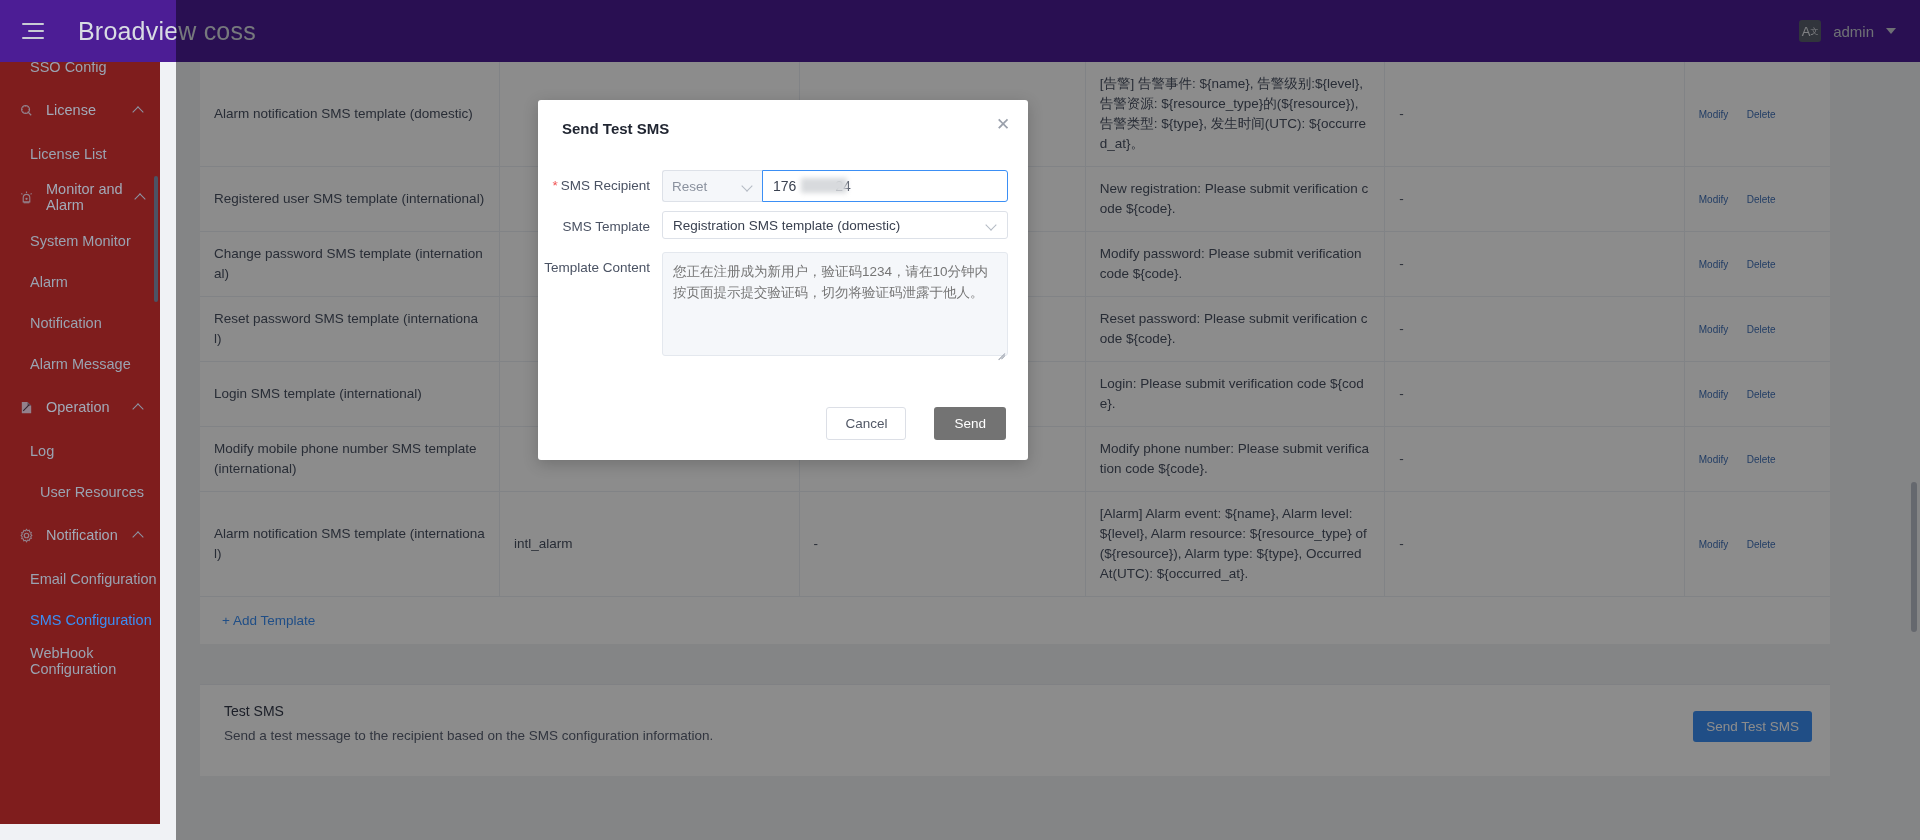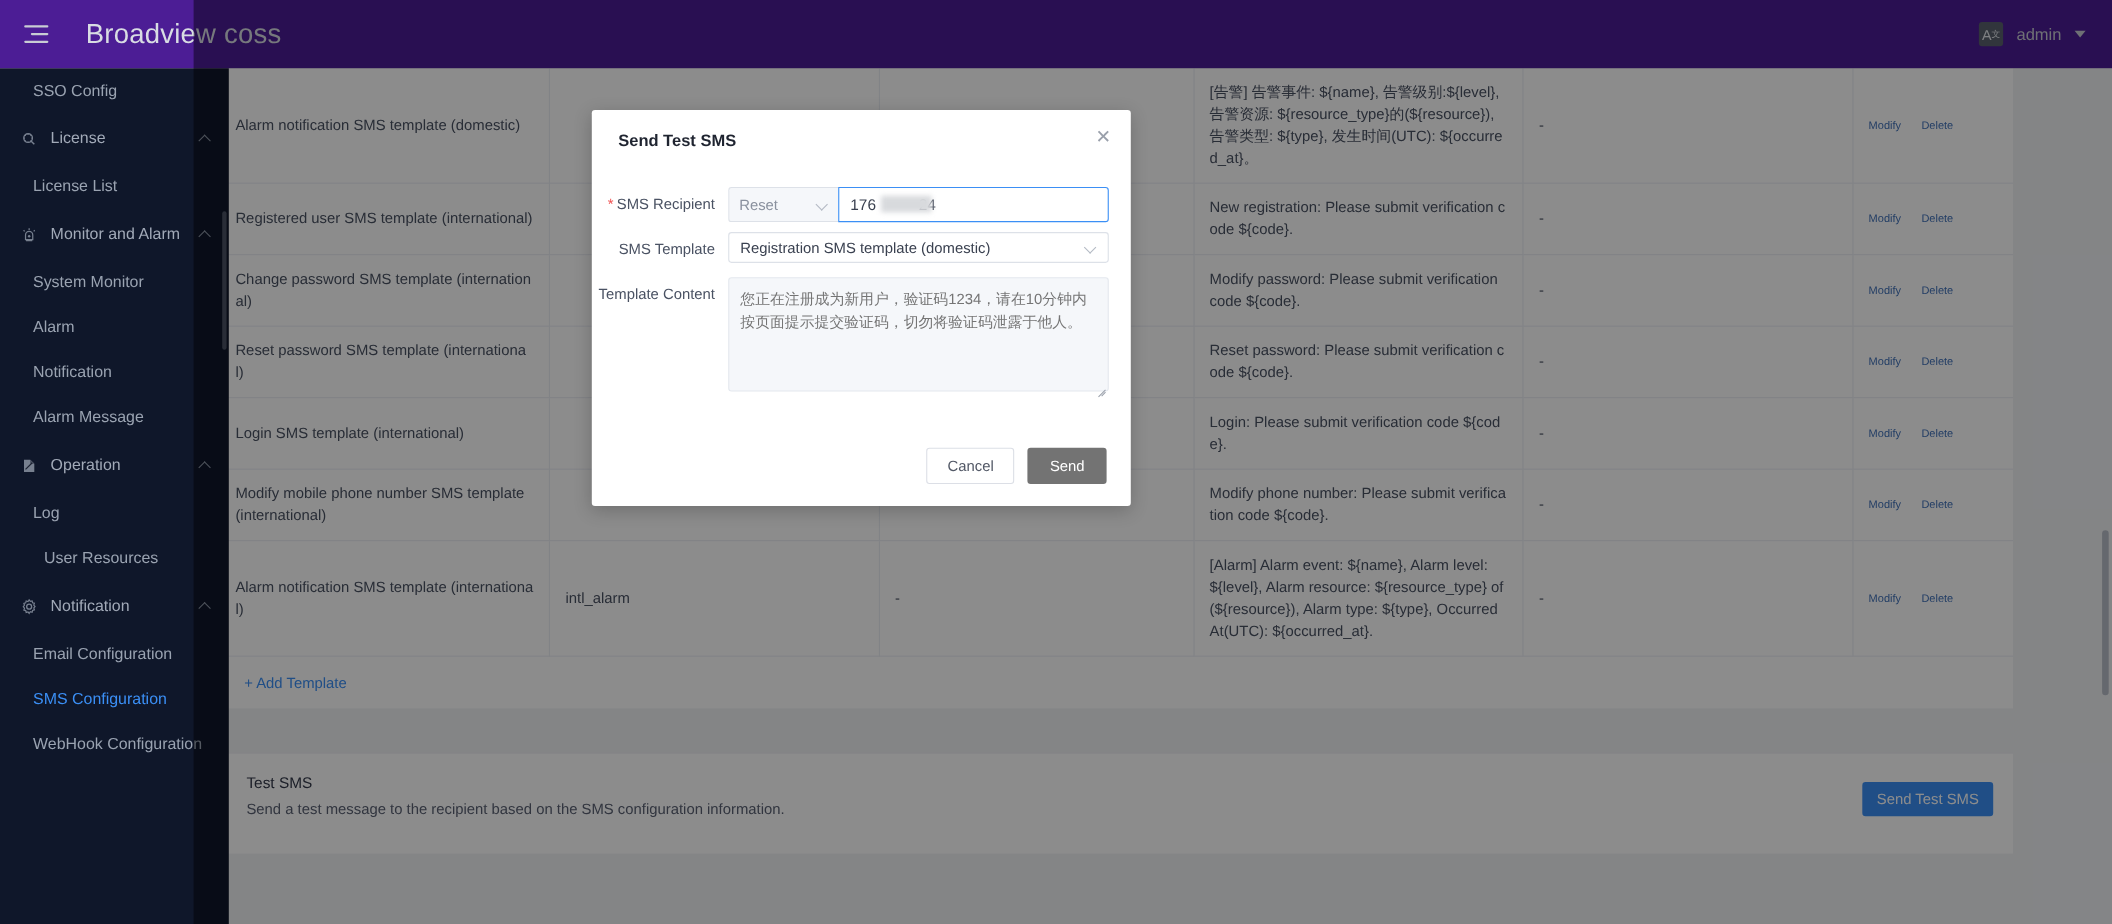--- a/index.html
+++ b/index.html
@@ -44,23 +44,23 @@
   #lang-icon sup { font-size: 8px; }
   #admin-name { color: #c9cdd5; font-size: 15px; cursor: pointer; }
   #admin-caret {
     width: 0; height: 0; border-left: 5px solid transparent;
     border-right: 5px solid transparent; border-top: 6px solid #c9cdd5;
     cursor: pointer;
   }
 
   
   #sidebar {
-    position: absolute; top: 62px; left: 0;
-    width: 208px; height: 778px;
-    background: #0f172a;
+    position: absolute; top: 46px; left: 0;
+    width: 160px; height: 778px;
+    background: #7f1d1d;
     overflow: hidden;
     z-index: 30;
   }
   .menu-group {
     display: flex; align-items: center;
     height: 46px; padding-left: 18px;
     color: #a2aab8; font-size: 14.5px; cursor: pointer;
   }
   .menu-group .gicon {
     width: 17px; height: 17px; margin-right: 11px;
@@ -238,21 +238,21 @@
   }
   #resize-grip i {
     position: absolute; right: 0; background: #9aa0ab; height: 1px;
     transform-origin: right center; transform: rotate(-45deg);
   }
   #resize-grip i:nth-child(1) { width: 9px; bottom: 2px; }
   #resize-grip i:nth-child(2) { width: 5px; bottom: 0px; }
 
   #modal-footer {
     position: absolute; right: 22px; bottom: 20px;
-    display: flex; gap: 12px; align-items: flex-start;
+    display: flex; gap: 28px; align-items: flex-start;
   }
   #cancel-btn {
     background: #fff; border: 1px solid #dcdfe6;
     border-radius: 3px; padding: 8px 18px;
     font-size: 13.5px; color: #525866; cursor: pointer;
     font-family: "Liberation Sans", sans-serif;
   }
   #send-btn {
     background: #737373; border: none;
     border-radius: 3px; padding: 9px 20px;

